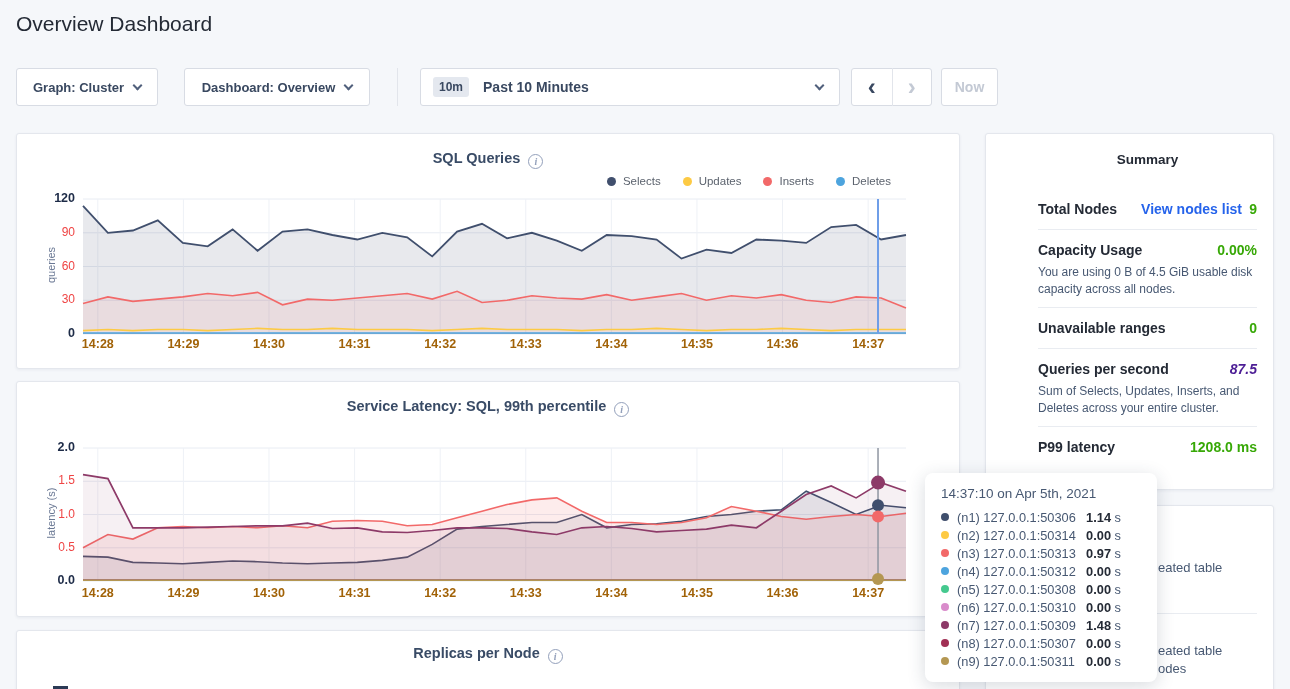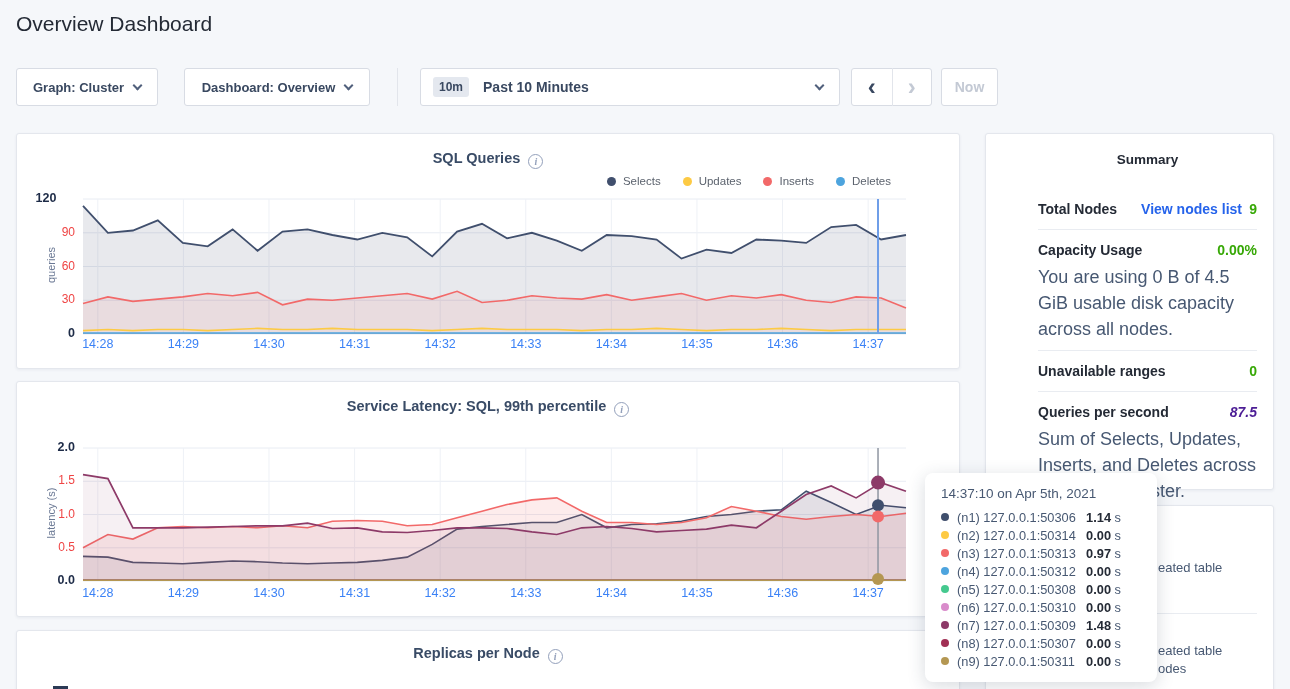--- a/index.html
+++ b/index.html
@@ -25,29 +25,29 @@
   .chart-title-row{position:absolute;left:0;right:0;top:16px;text-align:center;
     font-size:14.5px;font-weight:bold;color:#394b66;}
   .info-icon{display:inline-block;width:15px;height:15px;border:1.3px solid #93a0bb;border-radius:50%;
     color:#93a0bb;font-family:"Liberation Serif",serif;font-style:italic;font-size:10px;line-height:13px;
     text-align:center;vertical-align:-2px;margin-left:8px;cursor:pointer;}
   .legend{position:absolute;display:flex;gap:22px;align-items:center;}
   .legend-item{display:flex;align-items:center;gap:7px;font-size:11.5px;color:#5c636e;cursor:pointer;}
   .legend-dot{width:9px;height:9px;border-radius:50%;}
   .ytick{position:absolute;width:58px;text-align:right;font-size:12px;color:#ef4444;}
   .ytick.end{font-weight:bold;color:#1d2b47;font-size:12.5px;}
-  .xtick{position:absolute;font-size:12.5px;color:#3b82f6;transform:translateX(-50%);white-space:nowrap;}
+  .xtick{position:absolute;font-size:12.5px;color:#a16207;transform:translateX(-50%);white-space:nowrap;font-weight:bold;}
   .ylabel{position:absolute;font-size:11px;color:#6a7894;transform:rotate(-90deg);transform-origin:center;white-space:nowrap;}
   .summary-inner{padding:18px 16px 0 16px;}
   .summary-title{text-align:center;font-size:13.5px;font-weight:bold;color:#242a35;margin-bottom:22px;}
   .sum-row{display:flex;align-items:baseline;padding:12px 0 4px 0;}
   .sum-label{font-size:14px;font-weight:bold;color:#242a35;}
   .sum-link{font-size:14px;font-weight:bold;margin-left:10px;cursor:pointer;}
   .sum-value{margin-left:auto;font-size:14px;font-weight:bold;}
-  .sum-desc{font-size:18px;color:#475872;line-height:1.45;margin:2px 0 6px 0;}
+  .sum-desc{font-size:12px;color:#475872;line-height:1.45;margin:2px 0 6px 0;}
   .sum-divider{border:none;border-top:1px solid #e9ecf1;margin:8px 0 0 0;}
   .tooltip{position:absolute;left:925px;top:473px;width:232px;background:#fff;border-radius:8px;
     box-shadow:0 4px 18px rgba(40,55,80,0.18);padding:13px 16px 12px 16px;z-index:50;}
   .tooltip-header{font-size:13.5px;color:#475872;margin-bottom:7px;}
   .tt-row{display:flex;align-items:center;height:18px;font-size:12.8px;color:#475872;}
   .tt-dot{width:8px;height:8px;border-radius:50%;margin-right:8px;flex:0 0 auto;}
   .tt-value{margin-left:auto;padding-right:20px;font-weight:bold;color:#242a35;}
   .tt-unit{font-weight:normal;color:#475872;}
   .event-fragment{position:absolute;font-size:13px;color:#475872;white-space:nowrap;}
   .event-divider{position:absolute;height:1px;background:#e9ecf1;}
@@ -103,21 +103,21 @@
       </div>
       <div class="legend-item">
         <span class="legend-dot" style="background: rgb(77, 164, 222);"></span>
         <span>Deletes</span>
       </div>
     </div>
 <div class="ytick end" style="left: 0px; top: 192px;">0</div>
     <div class="ytick" style="left: 0px; top: 158.25px;">30</div>
     <div class="ytick" style="left: 0px; top: 124.5px;">60</div>
     <div class="ytick" style="left: 0px; top: 90.75px;">90</div>
-    <div class="ytick end" style="left: 0px; top: 57px; text-align: center;">120</div>
+    <div class="ytick end" style="left: 0px; top: 57px;">120</div>
     <div class="ylabel" style="left: -16px; width: 100px; text-align: center; top: 124.5px;">queries</div>
     <div class="xtick" style="left: 80.814px; top: 203px;">14:28</div>
     <div class="xtick" style="left: 166.406px; top: 203px;">14:29</div>
     <div class="xtick" style="left: 251.998px; top: 203px;">14:30</div>
     <div class="xtick" style="left: 337.59px; top: 203px;">14:31</div>
     <div class="xtick" style="left: 423.182px; top: 203px;">14:32</div>
     <div class="xtick" style="left: 508.774px; top: 203px;">14:33</div>
     <div class="xtick" style="left: 594.366px; top: 203px;">14:34</div>
     <div class="xtick" style="left: 679.958px; top: 203px;">14:35</div>
     <div class="xtick" style="left: 765.55px; top: 203px;">14:36</div>

